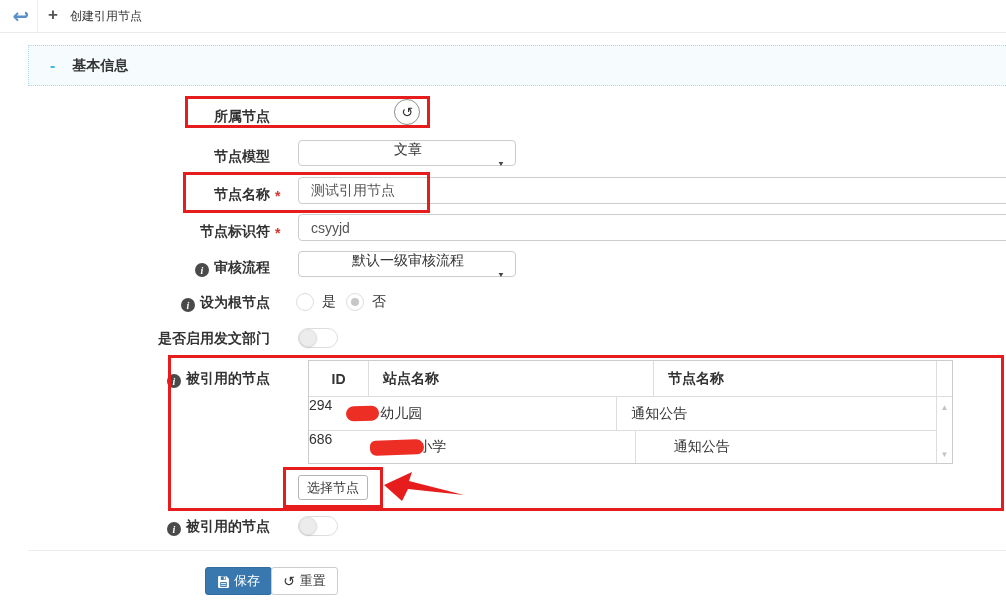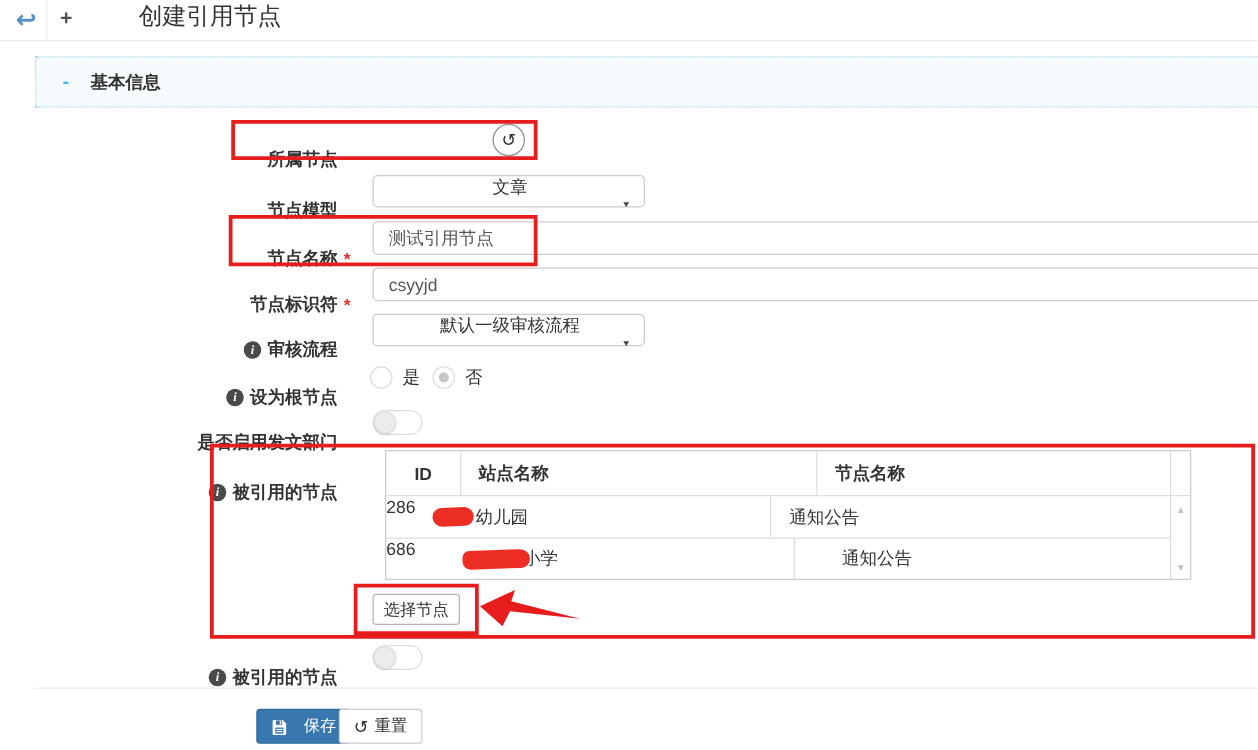--- a/index.html
+++ b/index.html
@@ -6,33 +6,33 @@
   html,body { width:1006px; height:600px; overflow:hidden; background:#fff;
     font-family:"Liberation Sans","DejaVu Sans",sans-serif; font-size:14px; color:#333; }
 
   
   .topbar { position:absolute; left:0; top:0; width:1006px; height:33px; background:#fff;
     border-bottom:1px solid #ebebeb; }
   .back-btn { position:absolute; left:8px; top:3px; width:26px; height:26px; text-align:center;
     line-height:26px; color:#5a8fc8; font-size:20px; font-weight:bold; cursor:pointer; }
   .topbar-divider { position:absolute; left:37px; top:0; height:32px; border-left:1px solid #eee; }
   .plus-icon { position:absolute; left:48px; top:5px; font-size:17px; font-weight:bold; color:#555; }
-  .page-title { position:absolute; left:70px; top:0; font-size:19px; color:#333;margin-left:41px; }
+  .page-title { position:absolute; left:70px; top:8px; font-size:12px; color:#333; }
 
   
   .section-hd { position:absolute; left:28px; top:45px; width:980px; height:41px;
     background:#f6fbfe; border:1px dotted #aad9f3; border-right:none;
     display:flex; align-items:center; }
   .minus-ic { color:#45b6e8; font-weight:bold; font-size:16px; margin-left:21px; cursor:pointer; }
   .section-title { margin-left:17px; font-weight:bold; color:#333; }
 
   
   .row { position:absolute; left:0; width:1006px; }
-  .lbl { position:absolute; left:0; top:16px; width:283px; height:100%;
-    display:flex; justify-content:flex-end; align-items:center; gap:5px;
+  .lbl { position:absolute; left:0; top:0; width:283px; height:100%;
+    display:flex; justify-content:flex-end; align-items:flex-end; gap:5px;
     font-weight:bold; color:#333; }
   .lbl.pad { padding-right:13px; }
   .req { color:#d9342b; width:8px; font-weight:bold; padding-right:4px; }
   .info-ic { display:inline-flex; width:14px; height:14px; border-radius:50%; background:#4a4a4a;
     color:#fff; font-size:10px; font-style:italic; font-weight:bold;
     align-items:center; justify-content:center; font-family:"Liberation Serif",serif; flex:none; }
 
   .ctl-btn { position:absolute; left:298px; top:0; height:28px; padding:0 9px 0 11px;
     border:1px solid #ccc; border-radius:4px; background:#fff; display:flex; align-items:center;
     gap:7px; cursor:pointer; color:#333; }
@@ -90,21 +90,21 @@
   .scr-2 { width:54px; border-radius:7px 10px 9px 8px; margin-right:-6px; }
 
   .select-node-btn { position:absolute; left:298px; top:475px; width:70px; height:25px;
     border:1px solid #b5b5b5; border-radius:3px; background:#fff; font-size:13px; color:#333;
     display:flex; align-items:center; justify-content:center; cursor:pointer;
     font-family:inherit; }
 
   .footer-divider { position:absolute; left:28px; top:550px; width:978px; border-top:1px solid #ececec; }
   .save-btn { position:absolute; left:205px; top:567px; height:28px; padding:0 11px;
     background:#3878af; border:1px solid #336d9f; border-radius:3px; color:#fff; font-size:13px;
-    display:flex; align-items:center; gap:13px; cursor:pointer; font-family:inherit; }
+    display:flex; align-items:center; gap:4px; cursor:pointer; font-family:inherit; }
   .reset-btn { position:absolute; left:271px; top:567px; height:28px; padding:0 11px;
     background:#fff; border:1px solid #ccc; border-radius:3px; color:#333; font-size:13px;
     display:flex; align-items:center; gap:5px; cursor:pointer; font-family:inherit; }
   .reset-glyph { font-size:14px; color:#333; }
 
   
   .anno { position:absolute; border:3px solid #e71d1d; pointer-events:none; z-index:50; }
   .anno-arrow { position:absolute; pointer-events:none; z-index:50; }
 </style>
 </head>
@@ -204,21 +204,21 @@
 <div class="ref-table">
   <div class="t-head">
     <div class="c-id">ID</div>
     <div class="c-site">站点名称</div>
     <div class="c-node">节点名称</div>
     <div class="c-sb-head"></div>
   </div>
   <div class="t-rows">
     <div class="rows-left">
       <div class="t-row">
-        <div class="c-id">286</div>
+        <div class="c-id">294</div>
         <div class="c-site">
           <span class="scribble scr-1"></span>
           <span>幼儿园</span>
         </div>
         <div class="c-node">通知公告</div>
       </div>
       <div class="t-row">
         <div class="c-id">686</div>
         <div class="c-site">
           <span class="scribble scr-2"></span>

